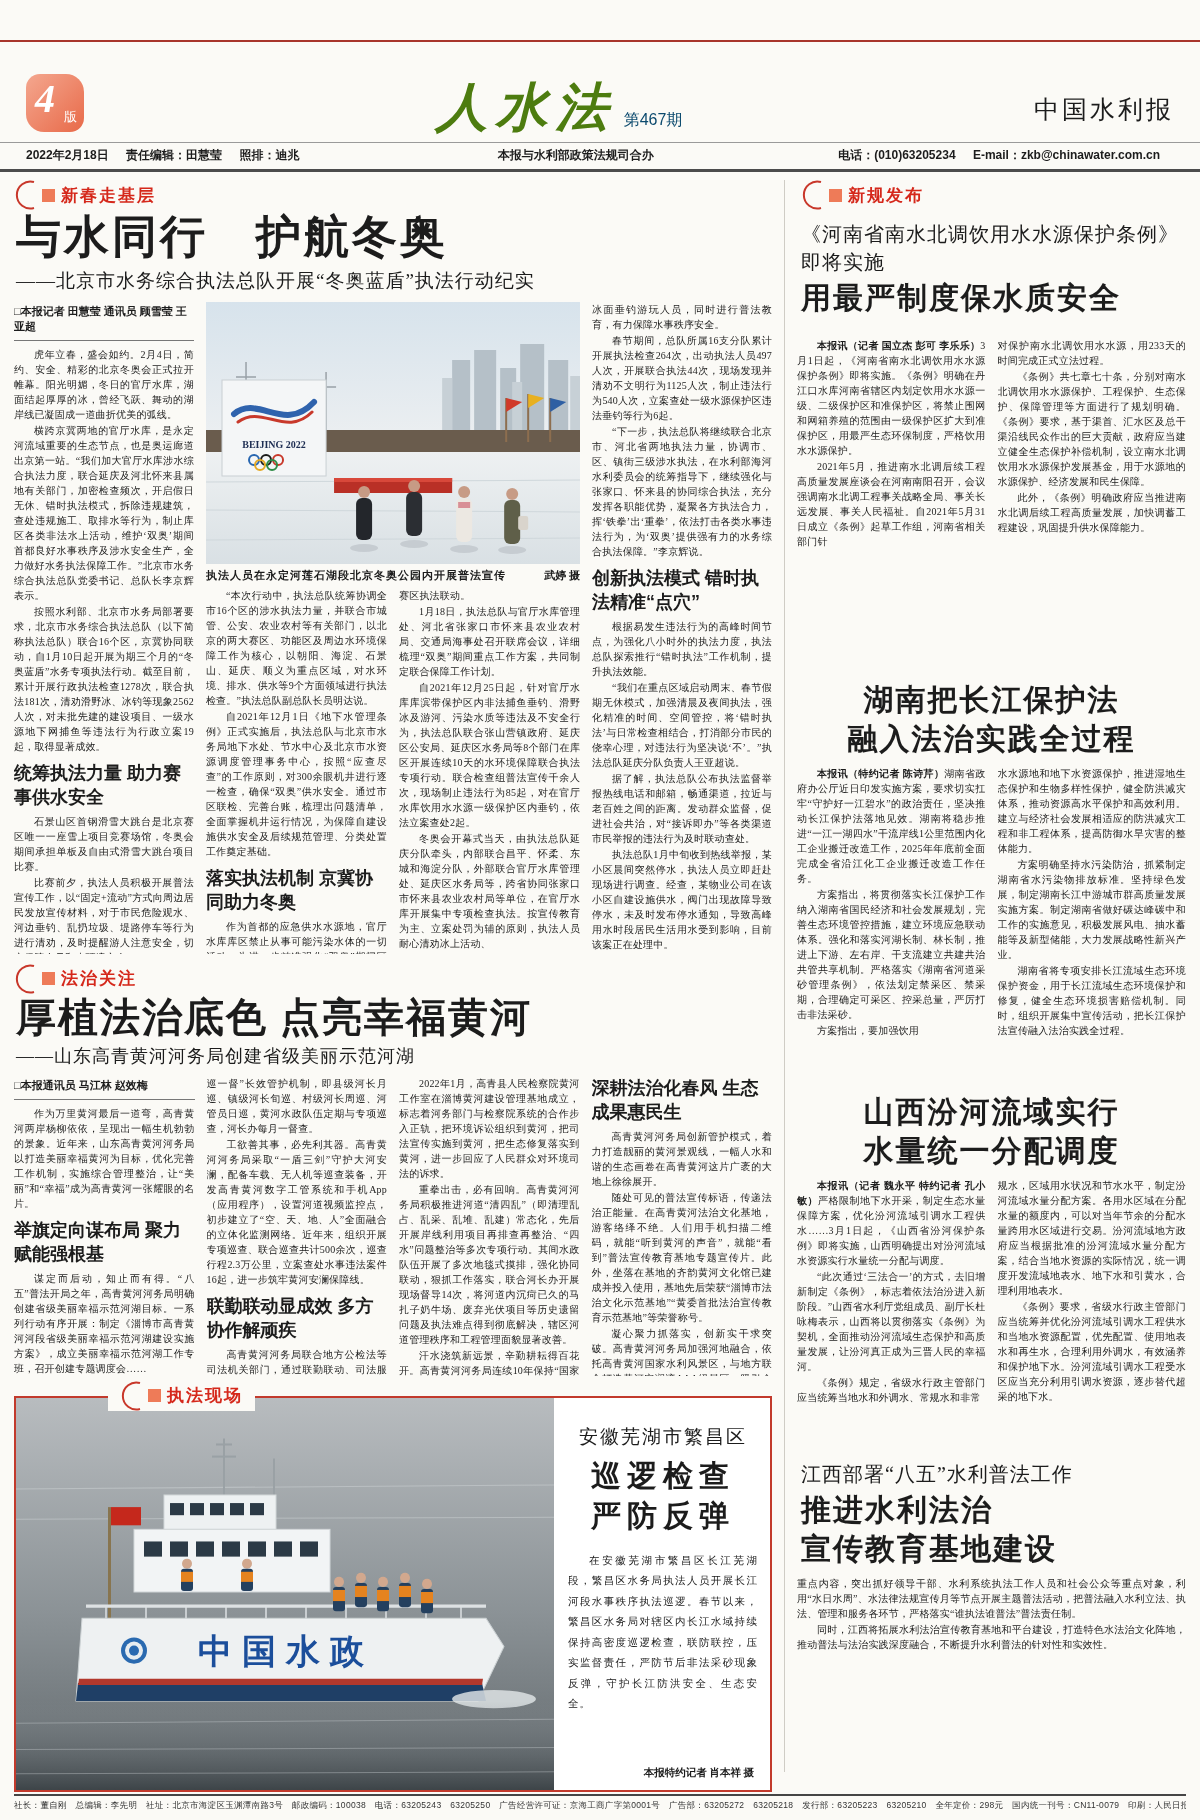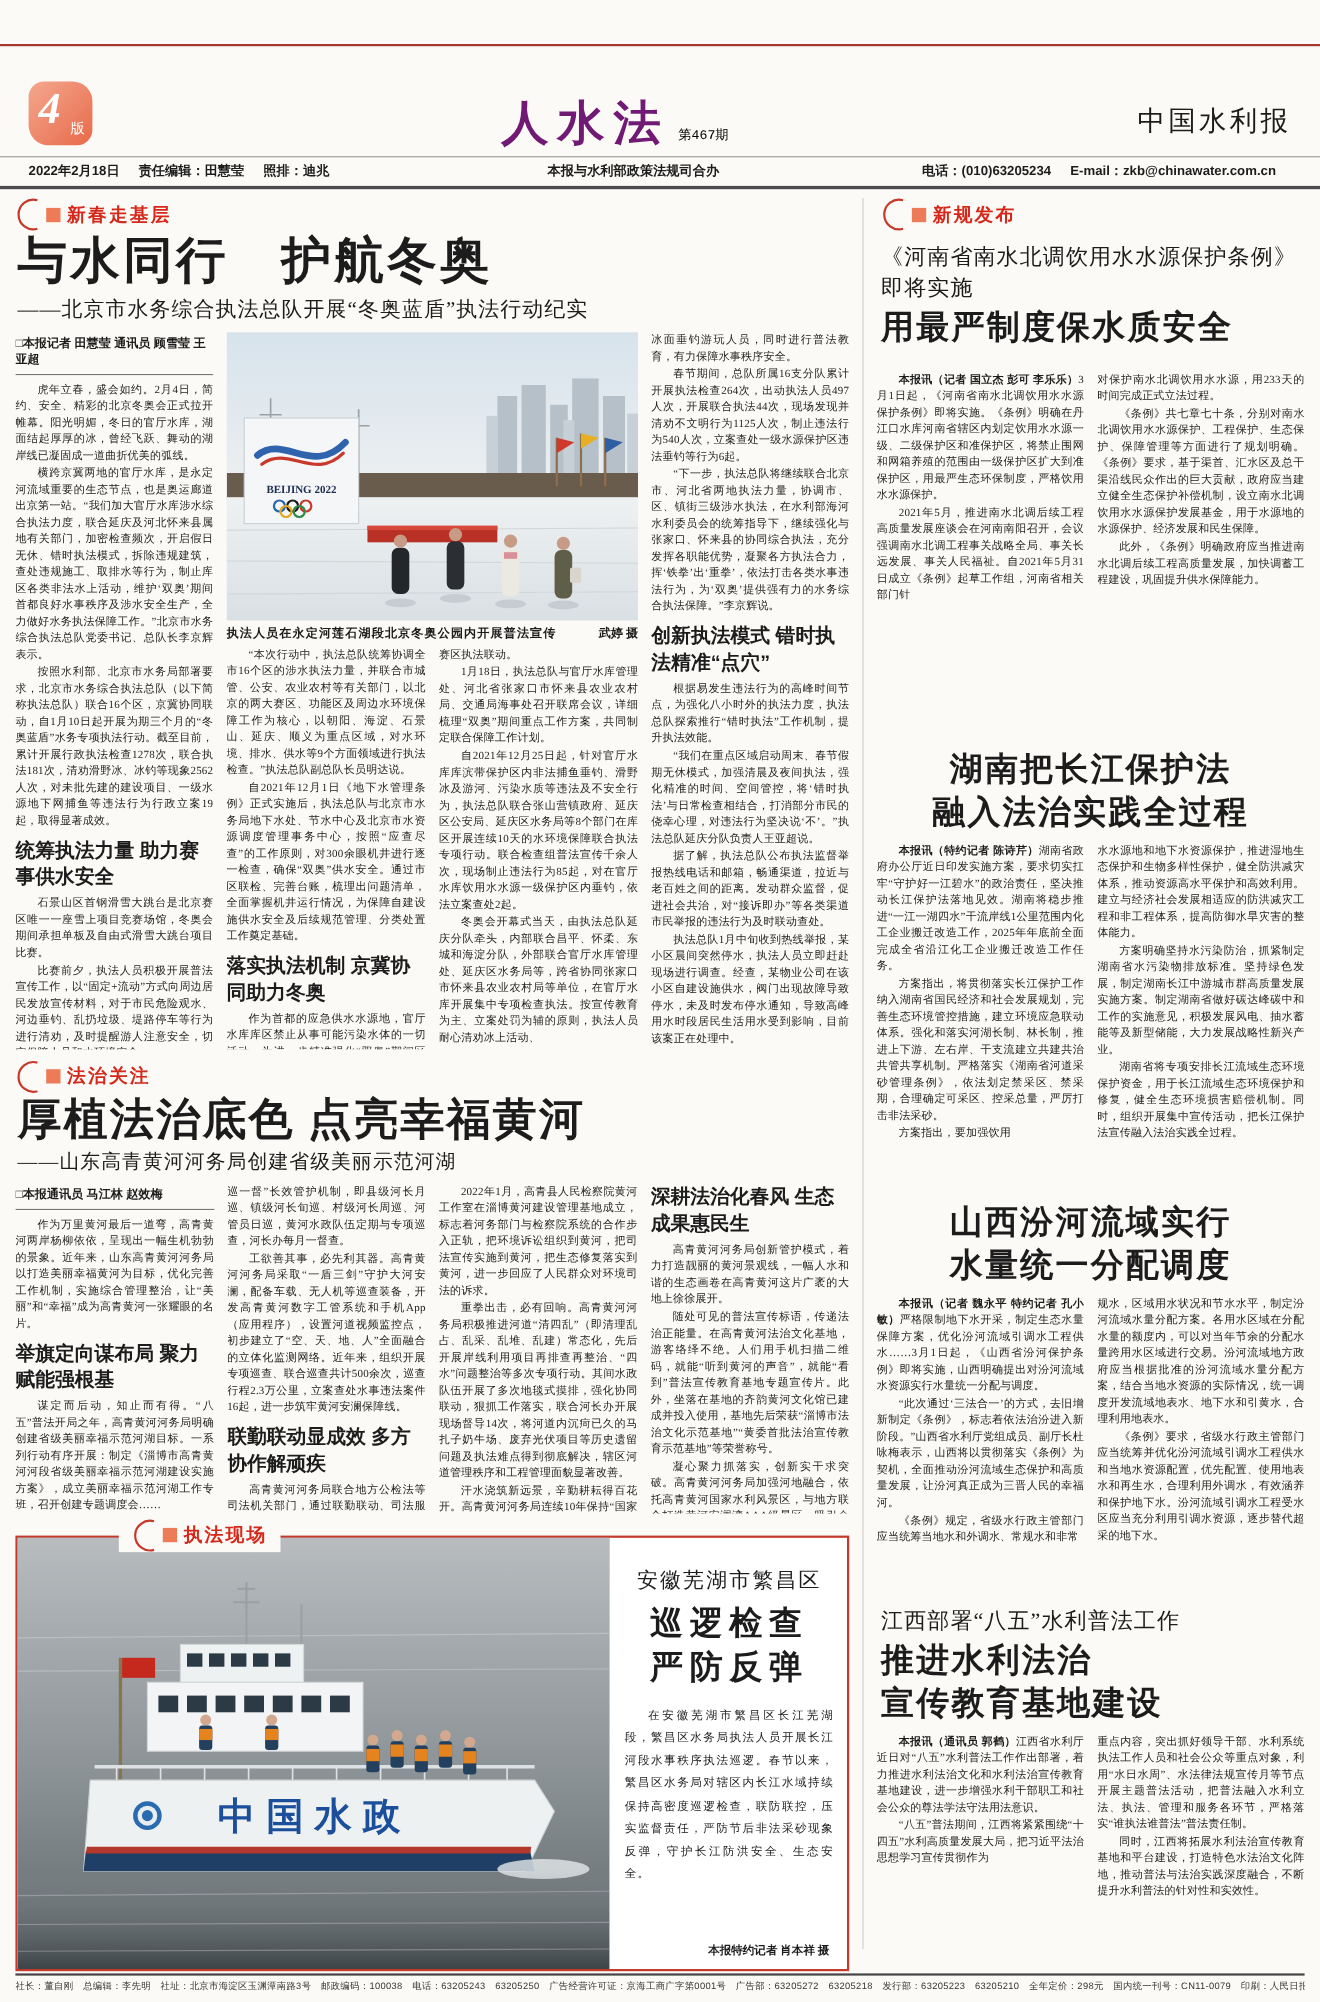--- a/index.html
+++ b/index.html
@@ -6,22 +6,22 @@
   body{width:1200px;height:1820px;background:#fbfaf6;color:#1c1c1c;
        font-family:"Liberation Serif","DejaVu Serif",serif;position:relative;overflow:hidden;}
   .topline{position:absolute;top:40px;left:0;width:1200px;height:2px;background:#a8352c;}
   
   header{position:absolute;top:54px;left:26px;right:26px;height:80px;display:flex;align-items:flex-end;}
   .badge{width:58px;height:58px;border-radius:14px 18px 14px 18px;
          background:linear-gradient(135deg,#f4a78f,#e86a49);color:#fff;position:relative;flex:none;margin-bottom:2px;}
   .badge .num{position:absolute;left:9px;top:1px;font-size:40px;font-weight:bold;font-style:italic;font-family:"Liberation Serif",serif;}
   .badge .ban{position:absolute;right:7px;bottom:6px;font-size:13px;font-family:"Liberation Sans",sans-serif;}
   .mast-wrap{flex:1;text-align:center;}
-  .masthead{font-size:43px;font-weight:900;color:#701a75;letter-spacing:8px;line-height:1;}
-  .issue{font-size:12px;color:#000000;margin-left:4px;font-family:Liberation Mono, monospace;}
+  .masthead{font-size:52px;font-weight:900;color:#4d7c0f;letter-spacing:8px;line-height:1;font-style:italic;}
+  .issue{font-size:16px;color:#0c4a6e;margin-left:4px;font-family:Liberation Sans, sans-serif;}
   .paper{font-size:25px;font-weight:normal;letter-spacing:3px;margin-bottom:8px;}
   .infobar{position:absolute;top:142px;left:0;right:0;border-top:1px solid #9a9a9a;border-bottom:3px solid #4c4c4c;
            padding:4px 26px 5px;display:flex;justify-content:space-between;font-size:12px;font-weight:bold;
            font-family:"Liberation Sans",sans-serif;background:#fbfaf6;box-sizing:border-box;}
   .infobar span{margin-right:14px;}
   
   main{position:absolute;top:180px;left:14px;right:14px;height:1592px;display:flex;gap:12px;}
   .left-col{width:758px;flex:none;}
   .vdiv{width:1px;background:#cfccc5;}
   .right-col{flex:1;display:flex;flex-direction:column;justify-content:space-between;}
@@ -481,24 +481,20 @@
     </article>
 
     <article class="mt16">
       <div class="kicker">江西部署“八五”水利普法工作</div>
       <h2 class="rtitle">
         <div>推进水利法治</div>
         <div>宣传教育基地建设</div>
       </h2>
       <div class="rbody h196">
         <div class="col">
-          <p class="b"><b class="lead">本报讯（通讯员 郭鹤）</b><span>江西省水利厅近日对“八五”水利普法工作作出部署，着力推进水利法治文化和水利法治宣传教育基地建设，进一步增强水利干部职工和社会公众的尊法学法守法用法意识。</span></p>
-          <p class="b">“八五”普法期间，江西将紧紧围绕“十四五”水利高质量发展大局，把习近平法治思想学习宣传贯彻作为</p>
-        </div>
-        <div class="col">
           <p class="b bc">重点内容，突出抓好领导干部、水利系统执法工作人员和社会公众等重点对象，利用“水日水周”、水法律法规宣传月等节点开展主题普法活动，把普法融入水利立法、执法、管理和服务各环节，严格落实“谁执法谁普法”普法责任制。</p>
           <p class="b">同时，江西将拓展水利法治宣传教育基地和平台建设，打造特色水法治文化阵地，推动普法与法治实践深度融合，不断提升水利普法的针对性和实效性。</p>
         </div>
       </div>
     </article>
   </section>
 </main>
 
 <footer>
   <span>社长：董自刚　总编辑：李先明　社址：北京市海淀区玉渊潭南路3号　邮政编码：100038　电话：63205243　63205250　广告经营许可证：京海工商广字第0001号　广告部：63205272　63205218　发行部：63205223　63205210　全年定价：298元　国内统一刊号：CN11-0079　印刷：人民日报印刷厂</span>

